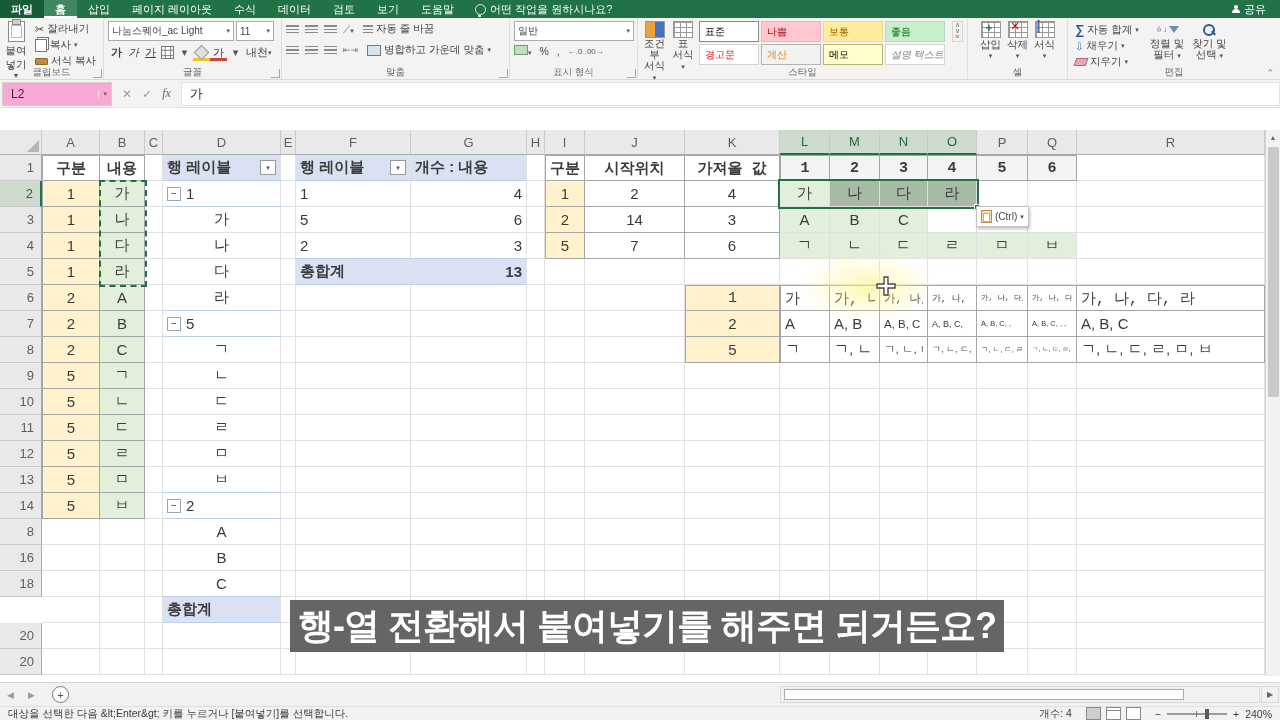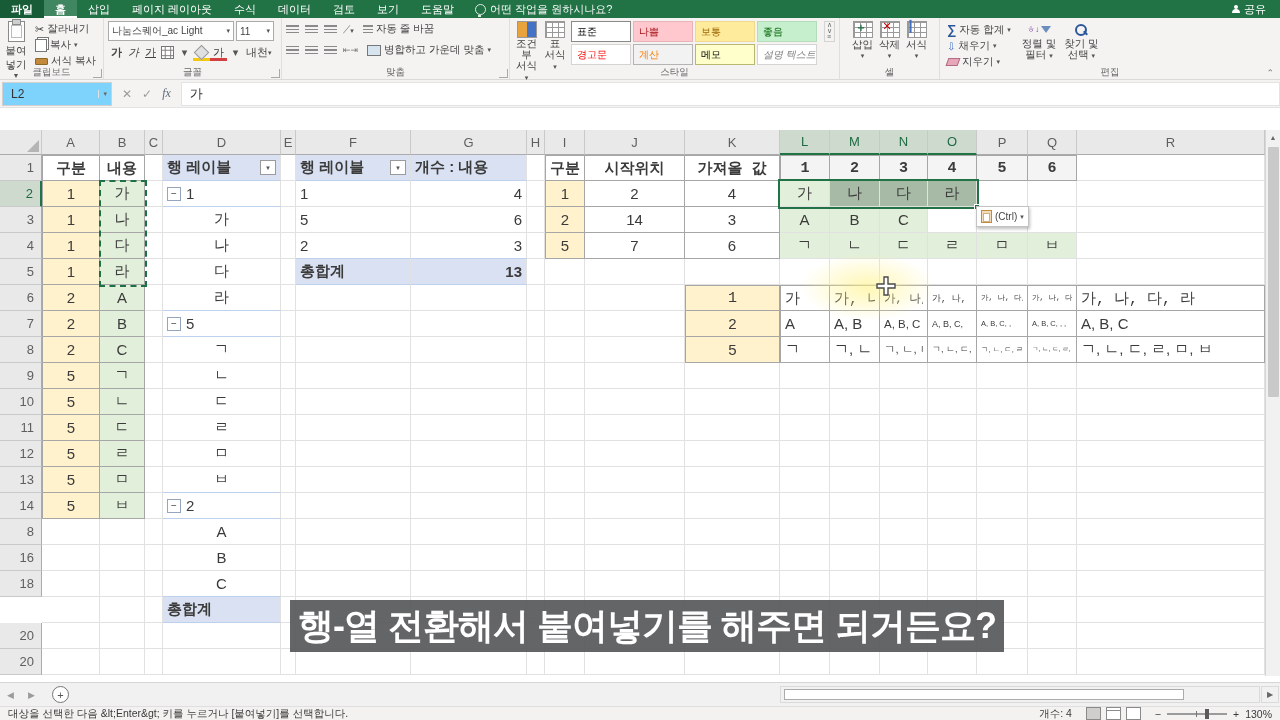--- a/index.html
+++ b/index.html
@@ -47,21 +47,21 @@
   .twol{line-height:11px;text-align:center;}
   .szsum{color:#2b579a;font-weight:700;font-size:13px;}
   .funnel{width:0;height:0;border-left:5px solid transparent;border-right:5px solid transparent;border-top:7px solid #6C8EBF;}
   .mag{width:8px;height:8px;border:2px solid #2b579a;border-radius:50%;position:relative;}
   .mag:after{content:"";position:absolute;left:6px;top:6px;width:5px;height:2px;background:#2b579a;transform:rotate(45deg);}
   .spingroup{display:flex;flex-direction:column;border:1px solid #D6D4D2;margin-left:2px;}
   .spingroup span{font-size:7px;padding:0 2px;color:#666;line-height:6.2px;}
 
   
   #fbar{left:0;top:80px;width:1280px;height:28px;background:#F4F3F2;display:flex;align-items:center;border-bottom:1px solid #E3E3E3;}
-  #namebox{width:100px;height:22px;background:#7dd3fc;border:1px solid #D2D0CE;margin-left:2px;display:flex;align-items:center;font-size:12px;color:#333;padding-left:8px;}
+  #namebox{width:100px;height:22px;background:#f9a8d4;border:1px solid #D2D0CE;margin-left:2px;display:flex;align-items:center;font-size:12px;color:#333;padding-left:8px;}
   #namebox .dd{margin-left:auto;border-left:1px solid #E0E0E0;padding:0 4px;font-size:7px;color:#666;}
   .fxbtns{display:flex;align-items:center;gap:10px;padding:0 10px;color:#9b9b9b;font-size:12px;}
   .fxit{font-style:italic;font-family:"Liberation Serif","DejaVu Serif",serif;color:#5f6b7a;}
   #finput{flex:1;height:22px;background:#fff;border:1px solid #E3E3E3;display:flex;align-items:center;font-size:13px;color:#333;padding-left:8px;}
   #fstrip{left:0;top:108px;width:1280px;height:22px;background:#fff;}
 
   
   #sheet{left:0;top:130px;width:1265px;height:546px;background:#fff;overflow:hidden;}
   .colhead,.rowhead,#corner{background:#E9E9E9;color:#5f5f5f;font-size:13px;display:flex;align-items:center;justify-content:center;border-right:1px solid #C9C9C9;border-bottom:1px solid #ABABAB;box-sizing:border-box;}
   .rowhead{justify-content:flex-end;padding-right:7px;border-bottom:1px solid #C9C9C9;border-right:1px solid #ABABAB;}
@@ -229,20 +229,34 @@
         <span class="rbtn">
             <span style="width:12px;height:9px;border:1px solid #777;background:#D6E4F0;"></span>
             <span>병합하고 가운데 맞춤</span>
             <span class="caret">▾</span>
           </span>
       </div>
       <div class="glabel">맞춤</div>
       <div class="launcher"></div>
     </div>
 
+    <div class="rgroup" style="width:128px;">
+      <div class="selbox" style="width:112px;">
+          <span class="mini">일반</span>
+          <span class="caret">▾</span>
+        </div>
+      <div style="display:flex;align-items:center;gap:8px;margin-top:4px;">
+        <span><span style="display:inline-block;width:12px;height:8px;background:#BFDDBF;border:1px solid #6F9A6F;"></span><span class="caret">▾</span></span>
+        <span>%</span>
+        <span>,</span>
+        <span style="font-size:8px;color:#555;">←.0 .00→</span>
+      </div>
+      <div class="glabel">표시 형식</div>
+      <div class="launcher"></div>
+    </div>
 
     <div class="rgroup" style="width:330px;">
       <div style="display:flex;gap:5px;align-items:flex-start;">
         <div style="text-align:center;">
           <div style="width:18px;height:15px;margin:0 auto;background:linear-gradient(90deg,#E8A33D 50%,#4472C4 50%) 0 0/18px 5px,linear-gradient(90deg,#C00000 50%,#70AD47 50%) 0 10px/18px 5px,#fff;border:1px solid #999;"></div>
           <div class="twol"><span>조건부</span><br><span>서식</span> <span class="caret">▾</span></div>
         </div>
         <div style="text-align:center;">
           <div class="grid3"></div>
           <div class="twol"><span>표</span><br><span>서식</span> <span class="caret">▾</span></div>
@@ -1018,18 +1032,18 @@
         <span class="vicon b2"></span>
         <span class="vicon"></span>
       </span>
       <span style="display:flex;align-items:center;gap:6px;">
         <span>−</span>
         <span class="ztrack">
             <span class="znotch"></span>
             <span class="zthumb"></span>
           </span>
         <span>+</span>
-        <span>130%</span>
+        <span>240%</span>
       </span>
     </div>
   </div>
 
 </div>
 
 </body></html>

